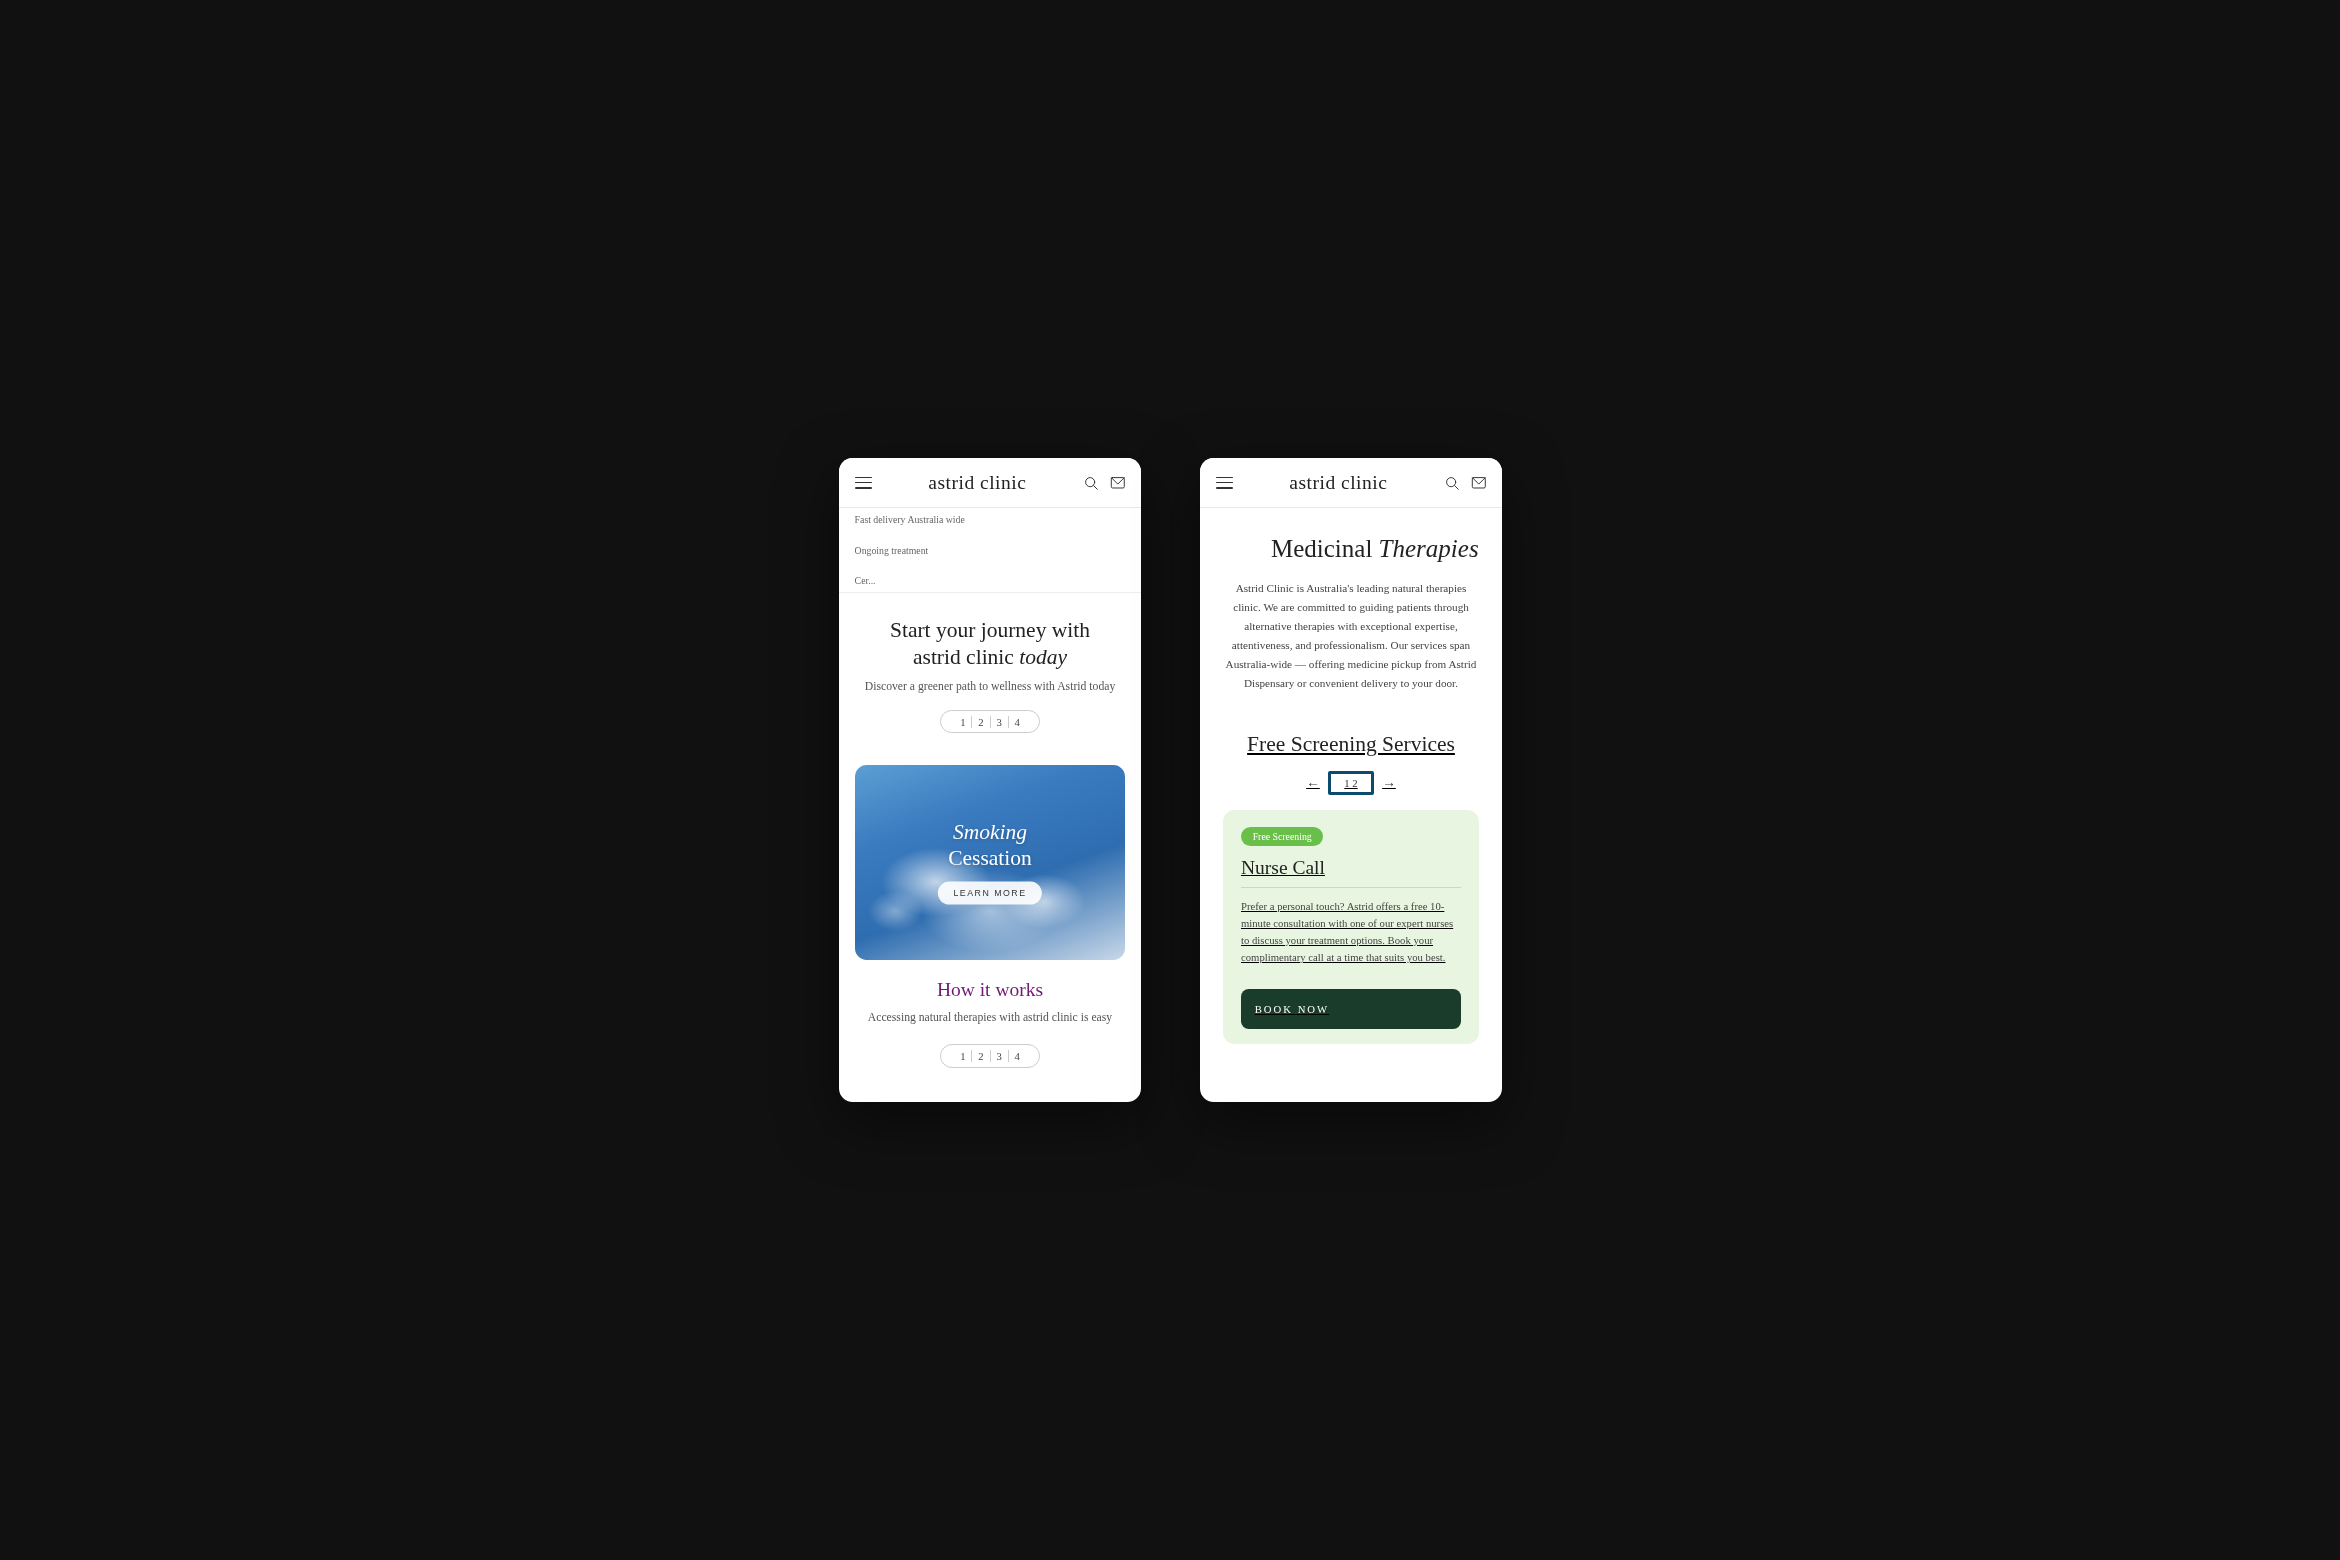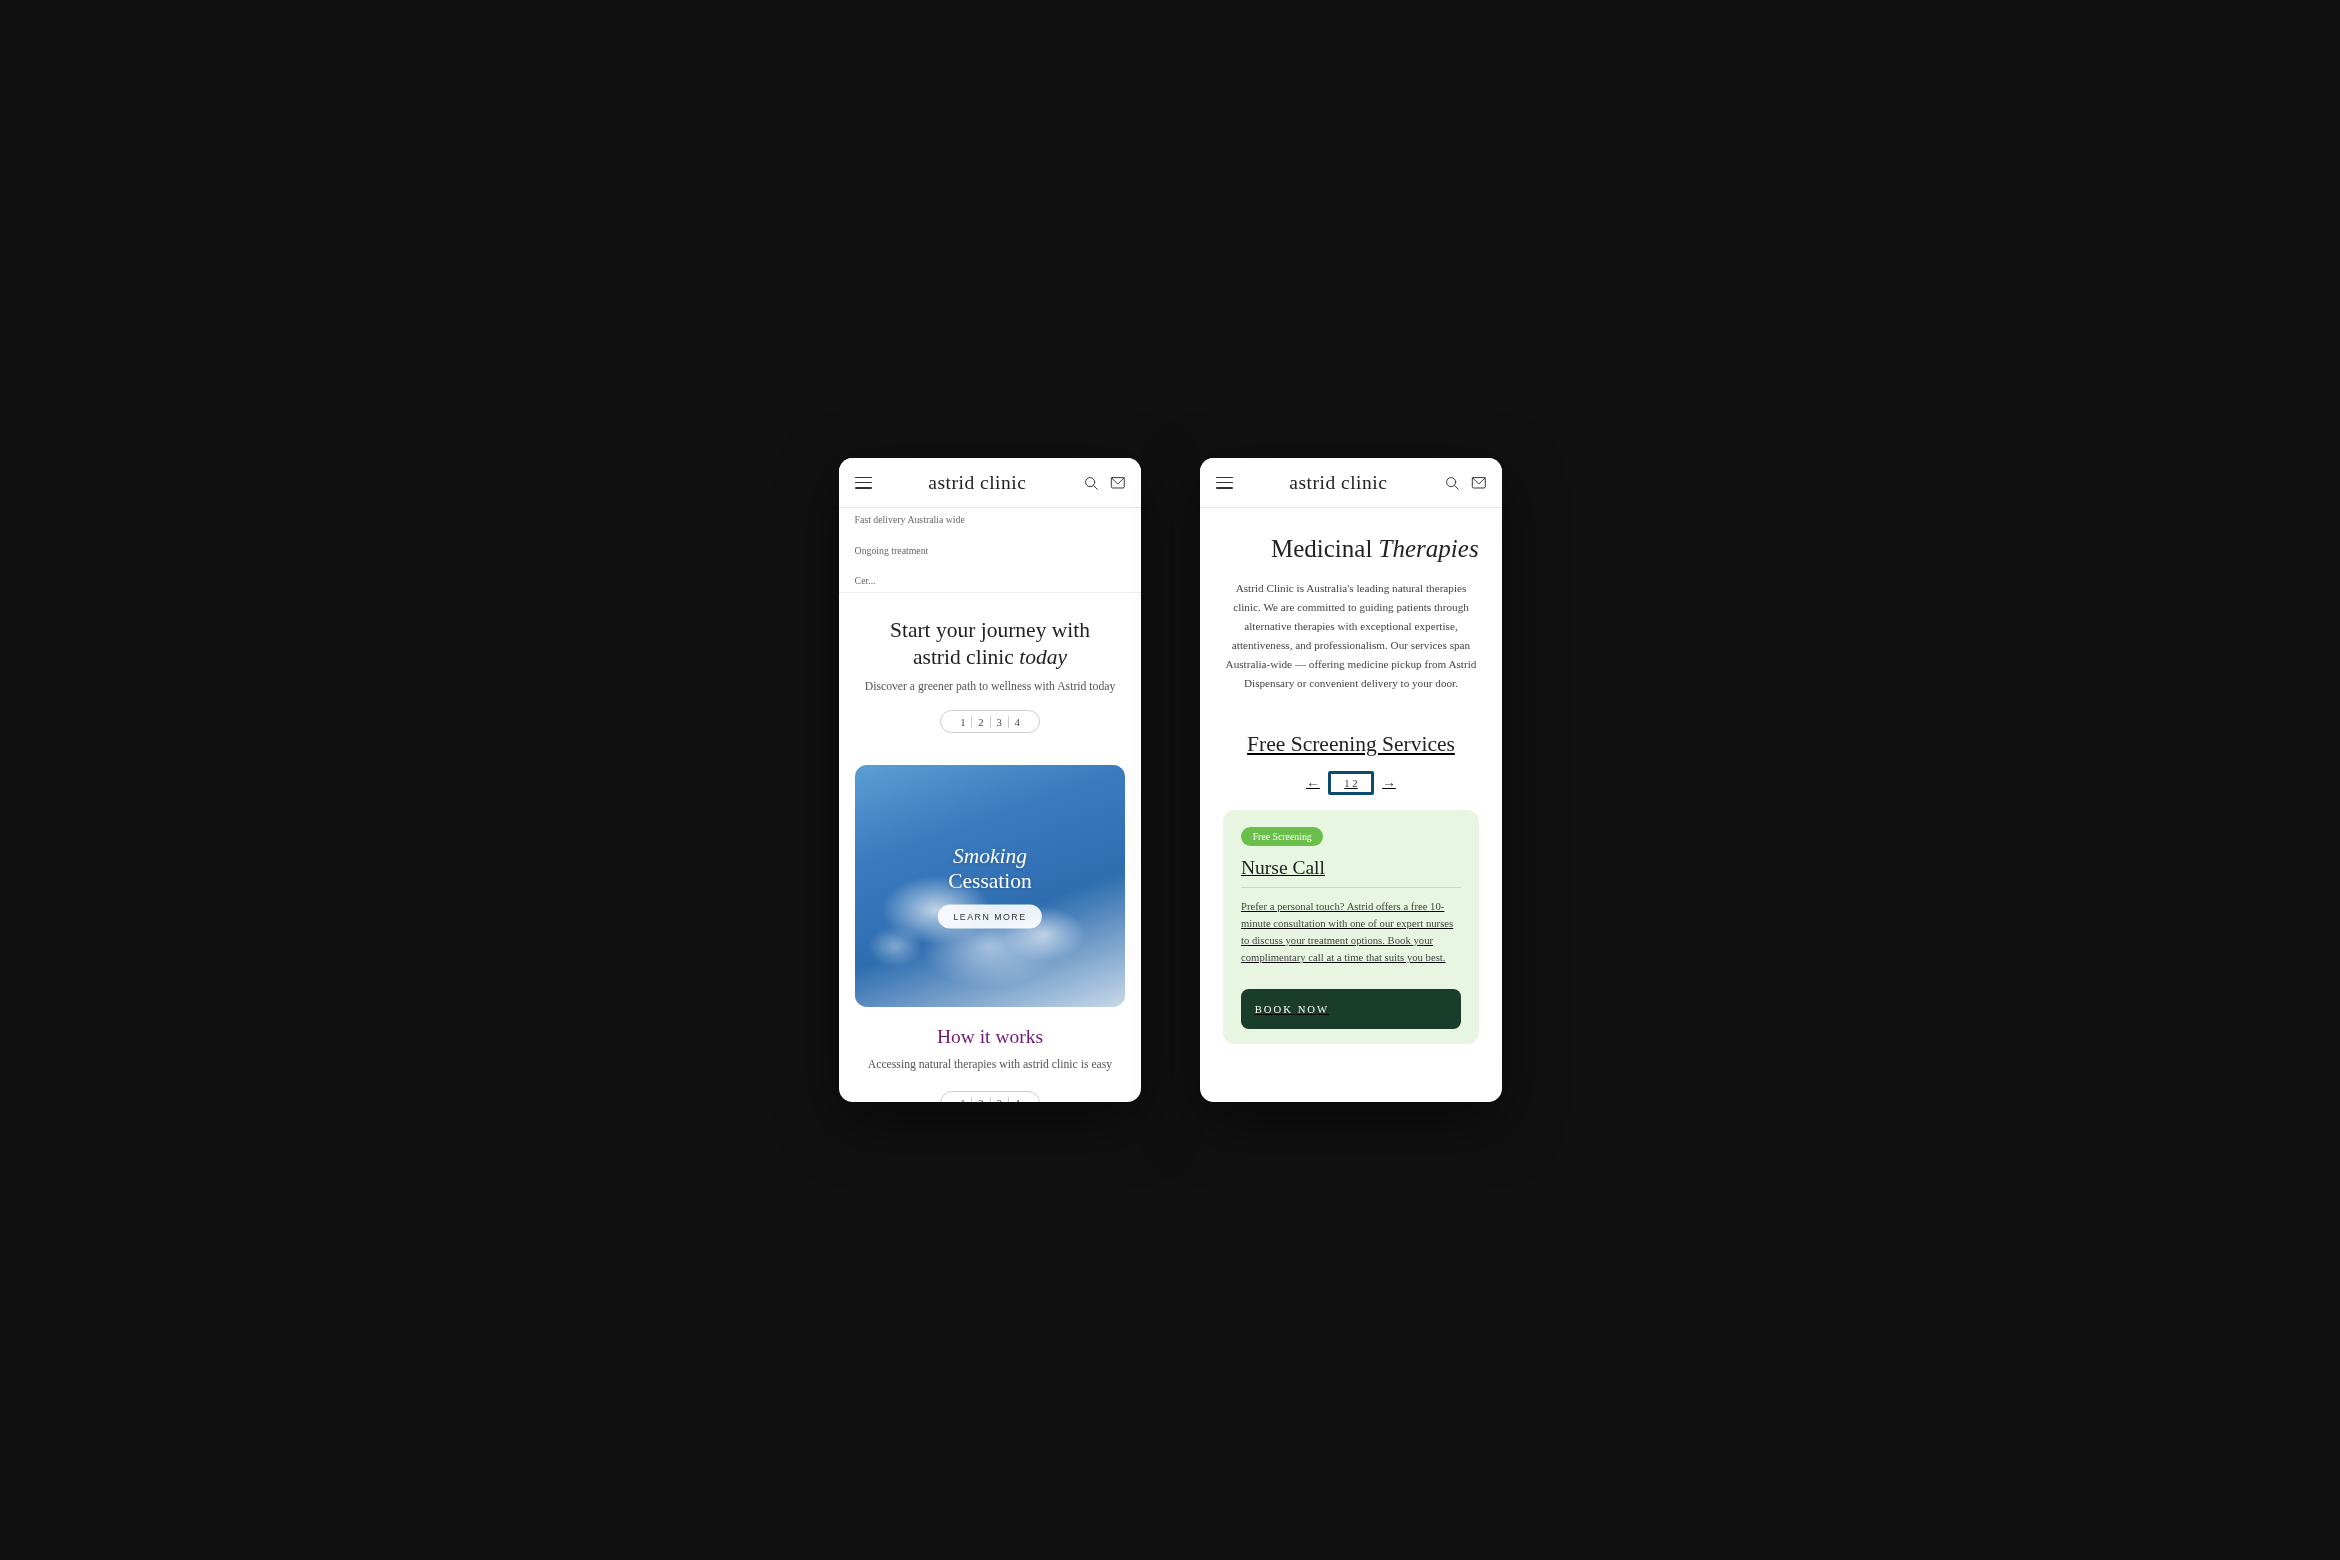--- a/index.html
+++ b/index.html
@@ -122,21 +122,21 @@
     .pagination-dots span:not(:last-child) {
       border-right: 1px solid #ccc;
     }
 
     
     .hero-card {
       margin: 0 15.6px 19.5px;
       border-radius: 11.7px;
       overflow: hidden;
       position: relative;
-      height: 242px;
+      height: 195px;
       background: linear-gradient(160deg, #5b9fd4 0%, #3a7abf 30%, #2e6db0 60%, #c8d8e8 100%);
     }
 
     .hero-card-clouds {
       position: absolute;
       inset: 0;
       background:
         radial-gradient(ellipse 78px 49px at 30% 60%, rgba(255,255,255,0.7) 0%, transparent 70%),
         radial-gradient(ellipse 59px 39px at 70% 70%, rgba(255,255,255,0.6) 0%, transparent 70%),
         radial-gradient(ellipse 98px 59px at 50% 75%, rgba(255,255,255,0.5) 0%, transparent 70%),

